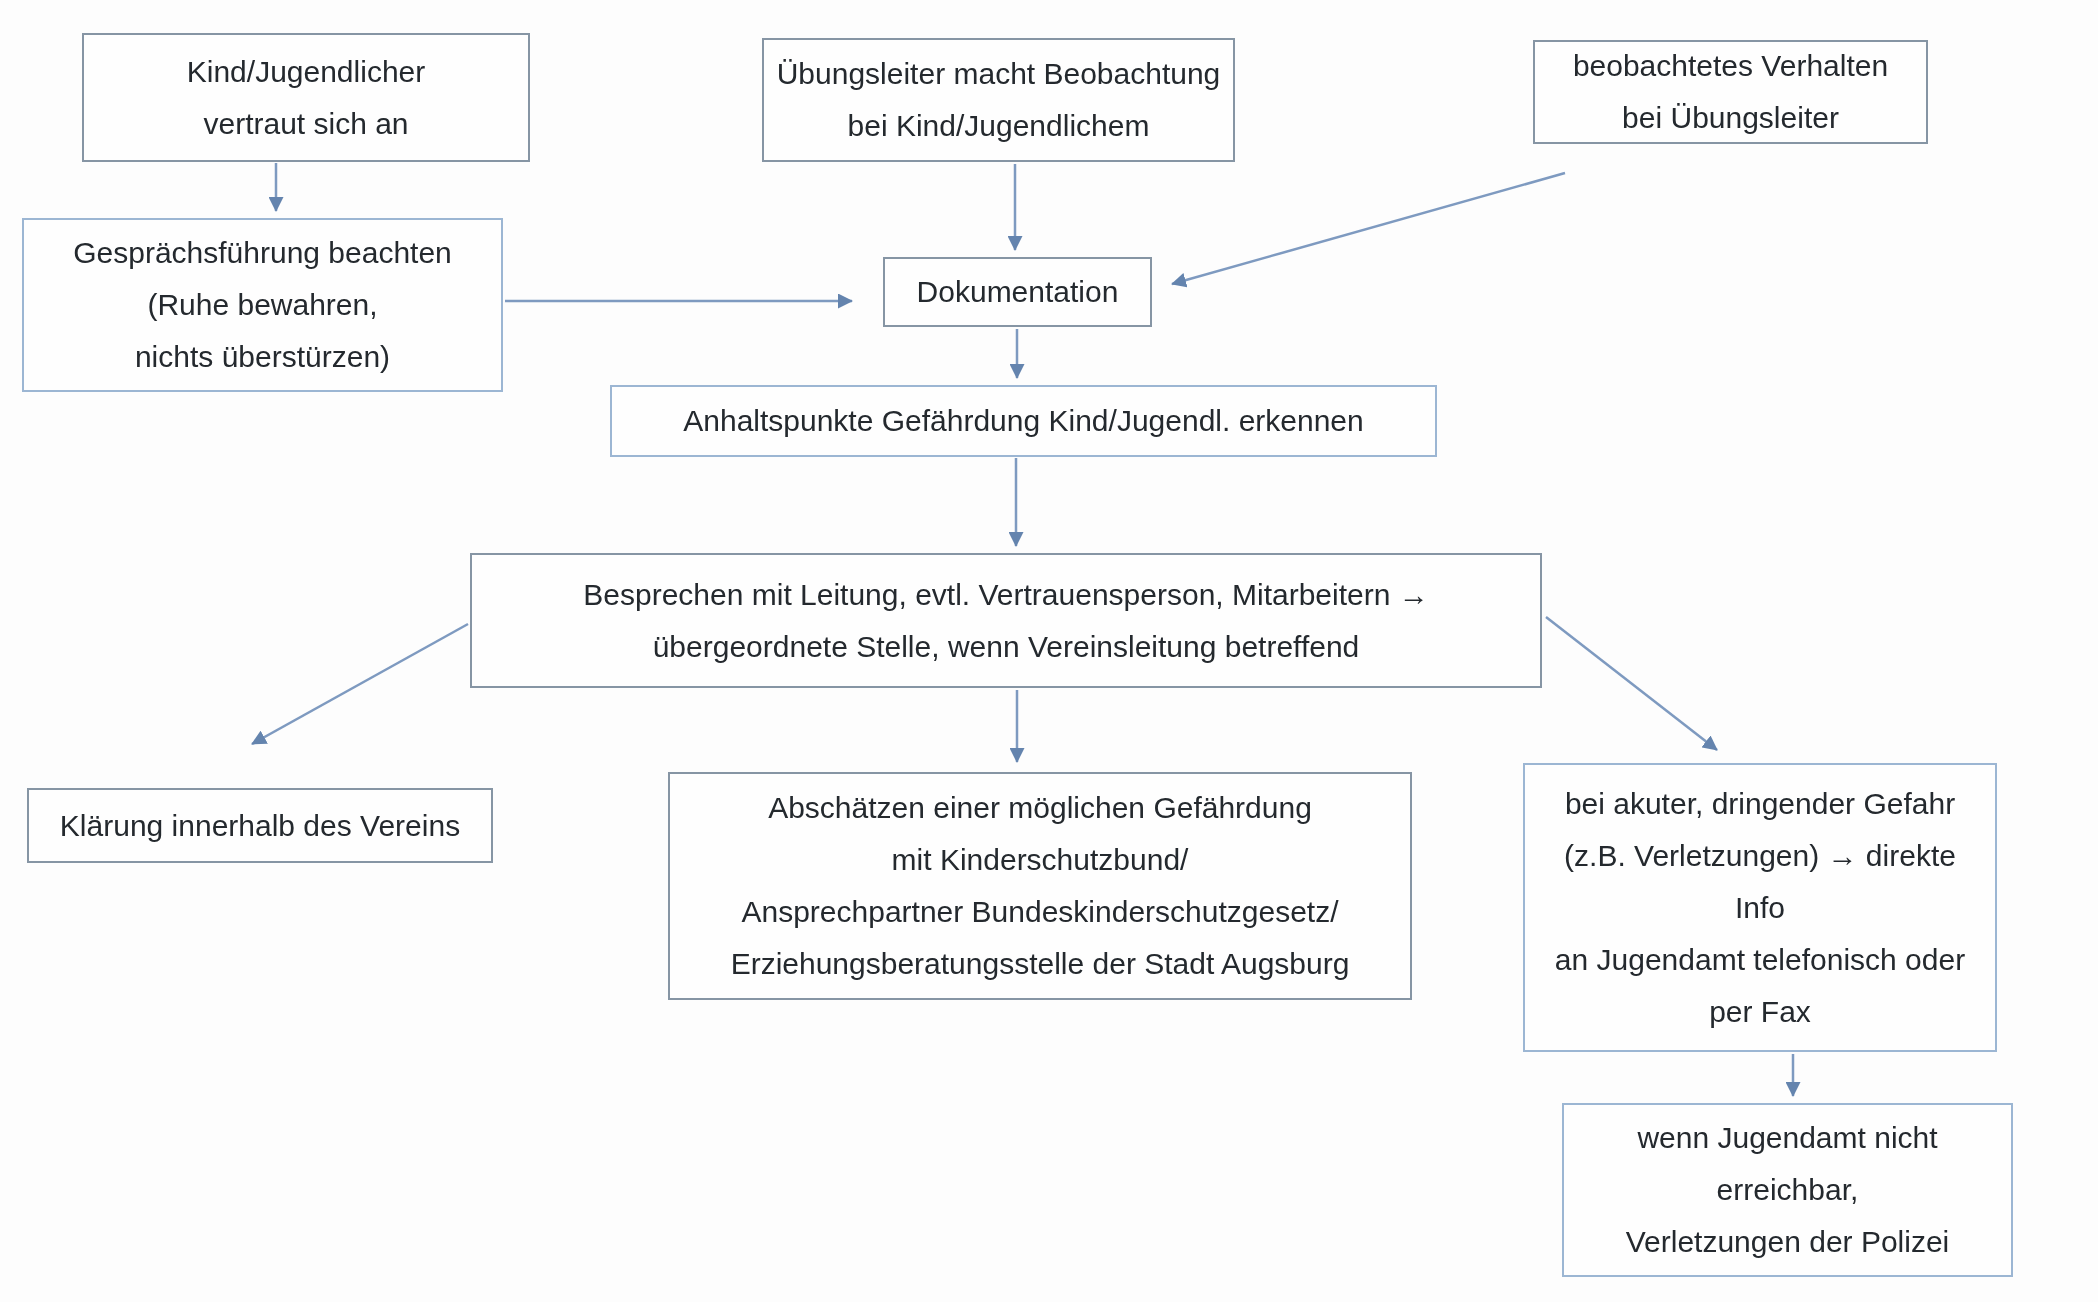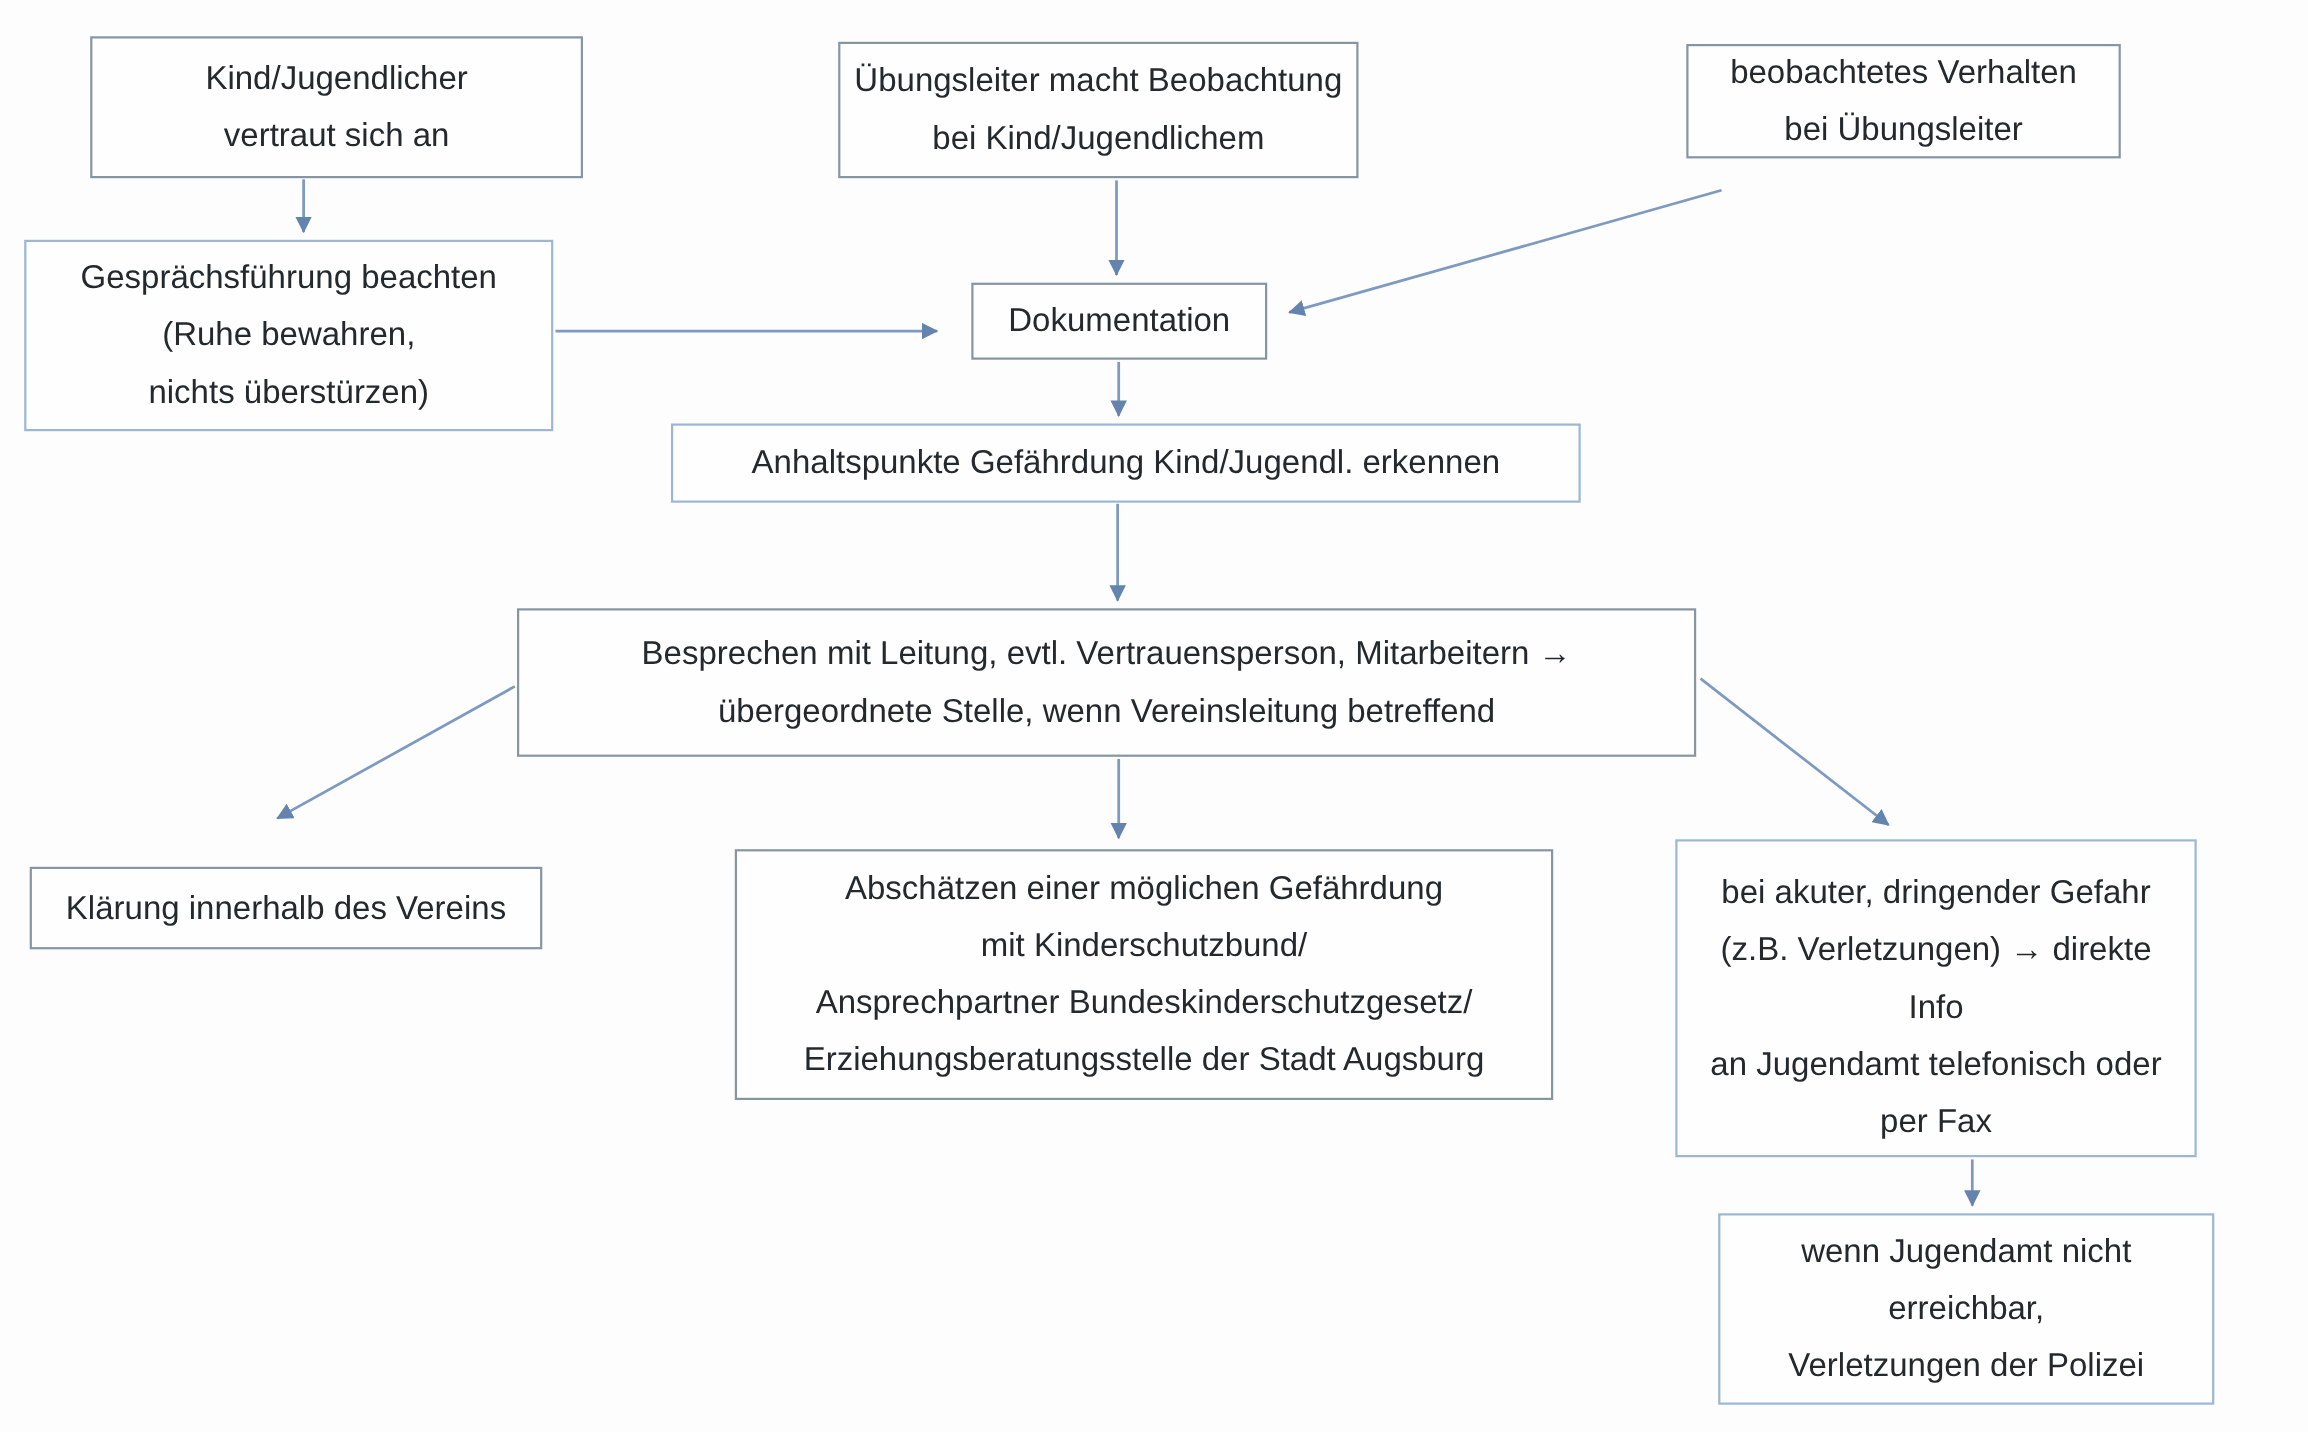--- a/index.html
+++ b/index.html
@@ -24,21 +24,21 @@
     justify-content: center;
     text-align: center;
     font-size: 30px;
     line-height: 52px;
     white-space: pre-line;
     box-sizing: border-box;
     padding: 4px 10px;
   }
   .node.border-gray { border: 2px solid var(--border-gray, #8695a4); }
   .node.border-blue { border: 2px solid var(--border-blue, #9cb6d3); align-items: center; }
-  .node.top-align   { align-items: flex-end; padding-top: 28px; }
+  .node.top-align   { align-items: flex-start; padding-top: 13px; }
 
   
   .n-kind          { left: 82px;   top: 33px;   width: 448px;  height: 129px; }
   .n-uebungsleiter { left: 762px;  top: 38px;   width: 473px;  height: 124px; }
   .n-beobachtet    { left: 1533px; top: 40px;   width: 395px;  height: 104px; }
   .n-gespraech     { left: 22px;   top: 218px;  width: 481px;  height: 174px; }
   .n-dokumentation { left: 883px;  top: 257px;  width: 269px;  height: 70px;  }
   .n-anhaltspunkte { left: 610px;  top: 385px;  width: 827px;  height: 72px;  }
   .n-besprechen    { left: 470px;  top: 553px;  width: 1072px; height: 135px; }
   .n-klaerung      { left: 27px;   top: 772px;  width: 466px;  height: 75px; margin-top: 16px;  }

